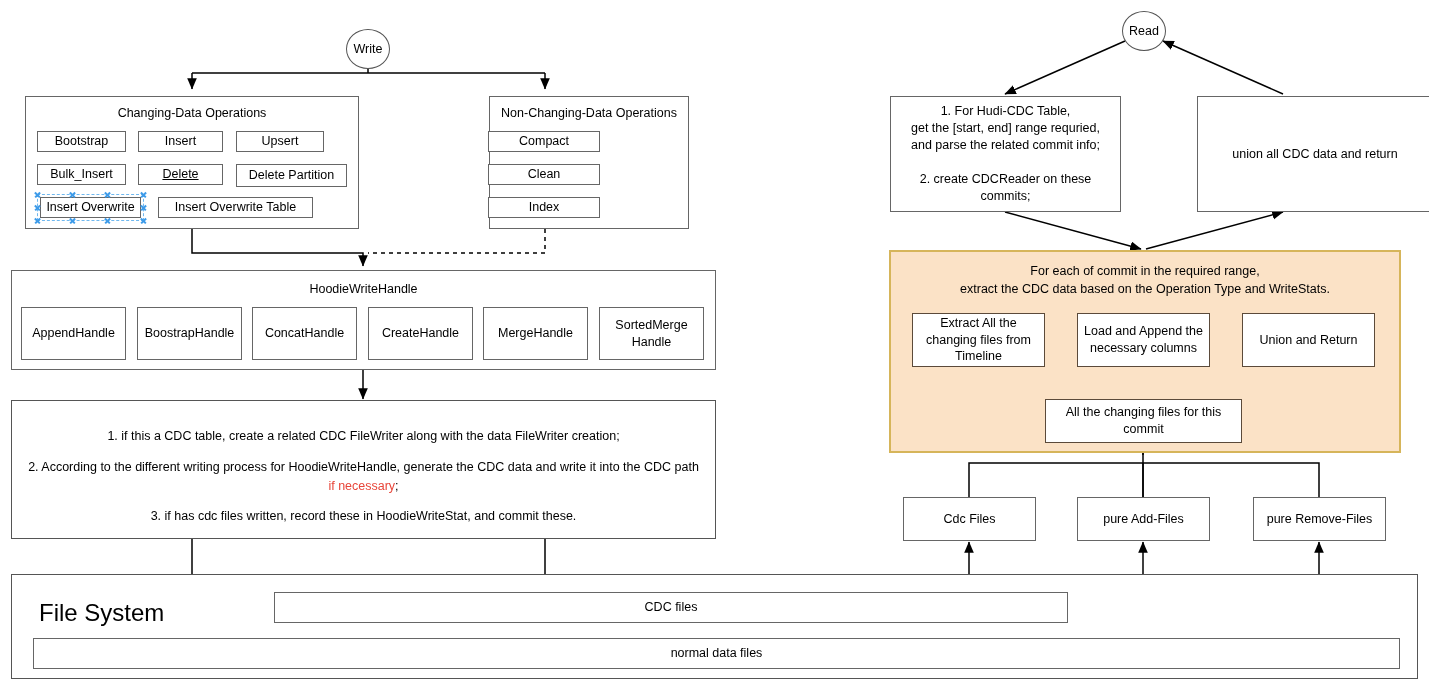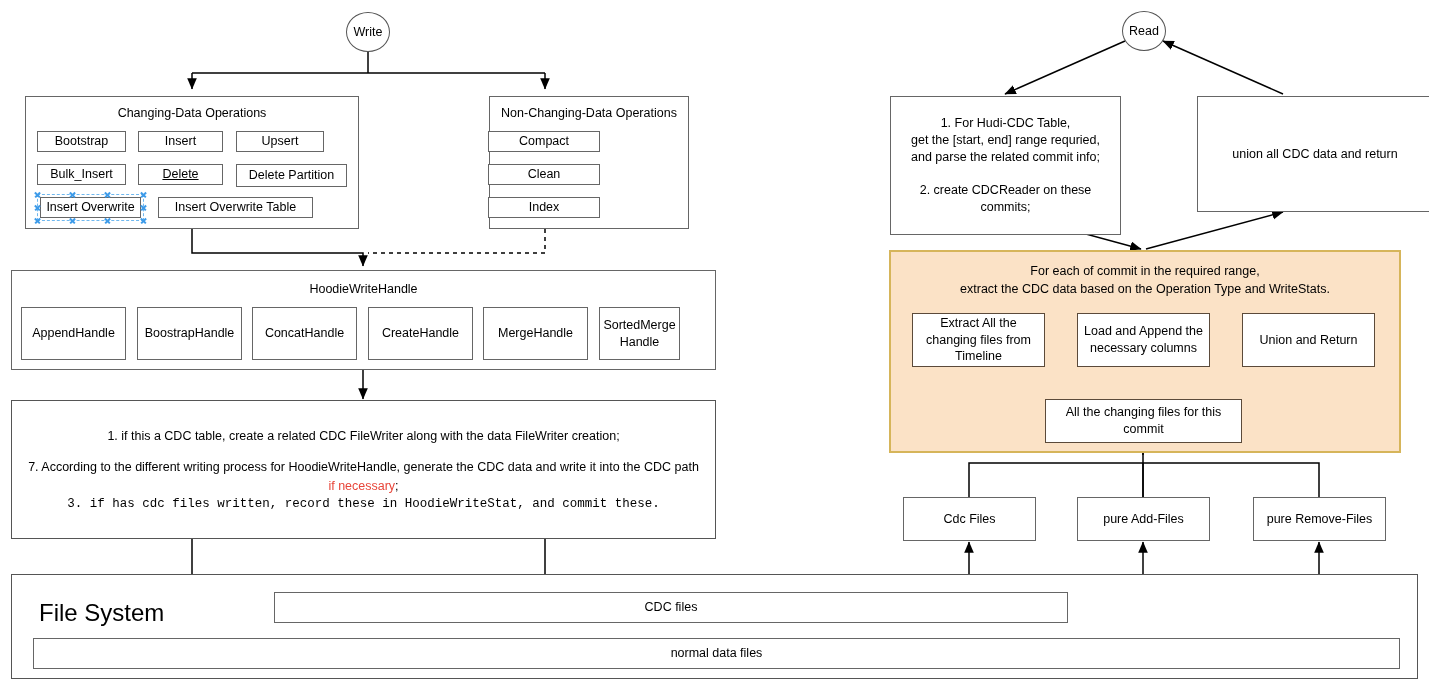--- a/index.html
+++ b/index.html
@@ -88,21 +88,21 @@
 
       <path d="M1143,455 L1143,437" marker-end="url(#ar)"></path>
     </g>
     <g stroke="#5b4a3a" stroke-width="1.5" fill="none">
       <path d="M1047,340 L1072,340" marker-end="url(#arb)"></path>
       <path d="M1213,340 L1238,340" marker-end="url(#arb)"></path>
       <path d="M1143,398 L1143,370" marker-end="url(#arb)"></path>
     </g>
   </svg>
 
-  <div class="ellipse" style="left:346px;top:12px;width:44px;height:40px;">
+  <div class="ellipse" style="left:346px;top:29px;width:44px;height:40px;">
     <span>Write</span>
   </div>
 
   <div class="grp" style="left:25px;top:96px;width:334px;height:133px;">
     <div class="grp-title" style="top:9px;">Changing-Data Operations</div>
   </div>
   <div class="node" style="left:37px;top:131px;width:89px;height:21px;">Bootstrap</div>
   <div class="node" style="left:138px;top:131px;width:85px;height:21px;">Insert</div>
   <div class="node" style="left:236px;top:131px;width:88px;height:21px;">Upsert</div>
   <div class="node" style="left:37px;top:164px;width:89px;height:21px;">Bulk_Insert</div>
@@ -133,39 +133,39 @@
   <div class="node" style="left:488px;top:197px;width:112px;height:21px;">Index</div>
 
   <div class="grp" style="left:11px;top:270px;width:705px;height:100px;">
     <div class="grp-title" style="top:11px;">HoodieWriteHandle</div>
   </div>
   <div class="node" style="left:21px;top:307px;width:105px;height:53px;">AppendHandle</div>
   <div class="node" style="left:137px;top:307px;width:105px;height:53px;">BoostrapHandle</div>
   <div class="node" style="left:252px;top:307px;width:105px;height:53px;">ConcatHandle</div>
   <div class="node" style="left:368px;top:307px;width:105px;height:53px;">CreateHandle</div>
   <div class="node" style="left:483px;top:307px;width:105px;height:53px;">MergeHandle</div>
-  <div class="node" style="left:599px;top:307px;width:81px;height:53px;padding:0 8px;">SortedMerge Handle</div>
+  <div class="node" style="left:599px;top:307px;width:105px;height:53px;padding:0 8px;">SortedMerge Handle</div>
 
   <div class="bigbox" style="left:11px;top:400px;width:705px;height:139px;">
     <div class="para" style="top:26px;">1. if this a CDC table, create a related CDC FileWriter along with the data FileWriter creation;</div>
-    <div class="para" style="top:57px;padding:0 12px;"><span>7. According to the different writing process for HoodieWriteHandle, generate the CDC data and write it into the CDC path </span><span class="red">if necessary</span><span>;</span></div>
-    <div class="para" style="top:94px;font-family:Liberation Mono, monospace;">3. if has cdc files written, record these in HoodieWriteStat, and commit these.</div>
+    <div class="para" style="top:57px;padding:0 12px;"><span>2. According to the different writing process for HoodieWriteHandle, generate the CDC data and write it into the CDC path </span><span class="red">if necessary</span><span>;</span></div>
+    <div class="para" style="top:106px;">3. if has cdc files written, record these in HoodieWriteStat, and commit these.</div>
   </div>
 
   <div class="bigbox" style="left:11px;top:574px;width:1407px;height:105px;">
     <div class="fs-label" style="left:27px;top:24px;">File System</div>
   </div>
   <div class="node" style="left:274px;top:592px;width:794px;height:31px;">CDC files</div>
   <div class="node" style="left:33px;top:638px;width:1367px;height:31px;">normal data files</div>
 
   <div class="ellipse" style="left:1122px;top:11px;width:44px;height:40px;">
     <span>Read</span>
   </div>
 
-  <div class="node" style="left:890px;top:96px;width:231px;height:139px;white-space:pre-line;
+  <div class="node" style="left:890px;top:96px;width:231px;height:116px;white-space:pre-line;
               padding:0 6px;">1. For Hudi-CDC Table,
 get the [start, end] range requried,
 and parse the related commit info;
 
 2. create CDCReader on these commits;</div>
 
   <div class="node" style="left:1165px;top:96px;width:236px;height:116px;margin-left:32px;">union all CDC data and return</div>
 
   <div class="orange" style="left:889px;top:250px;width:512px;height:203px;">
     <div class="orange-title" style="top:10px;white-space:pre-line;">For each of commit in the required range,

